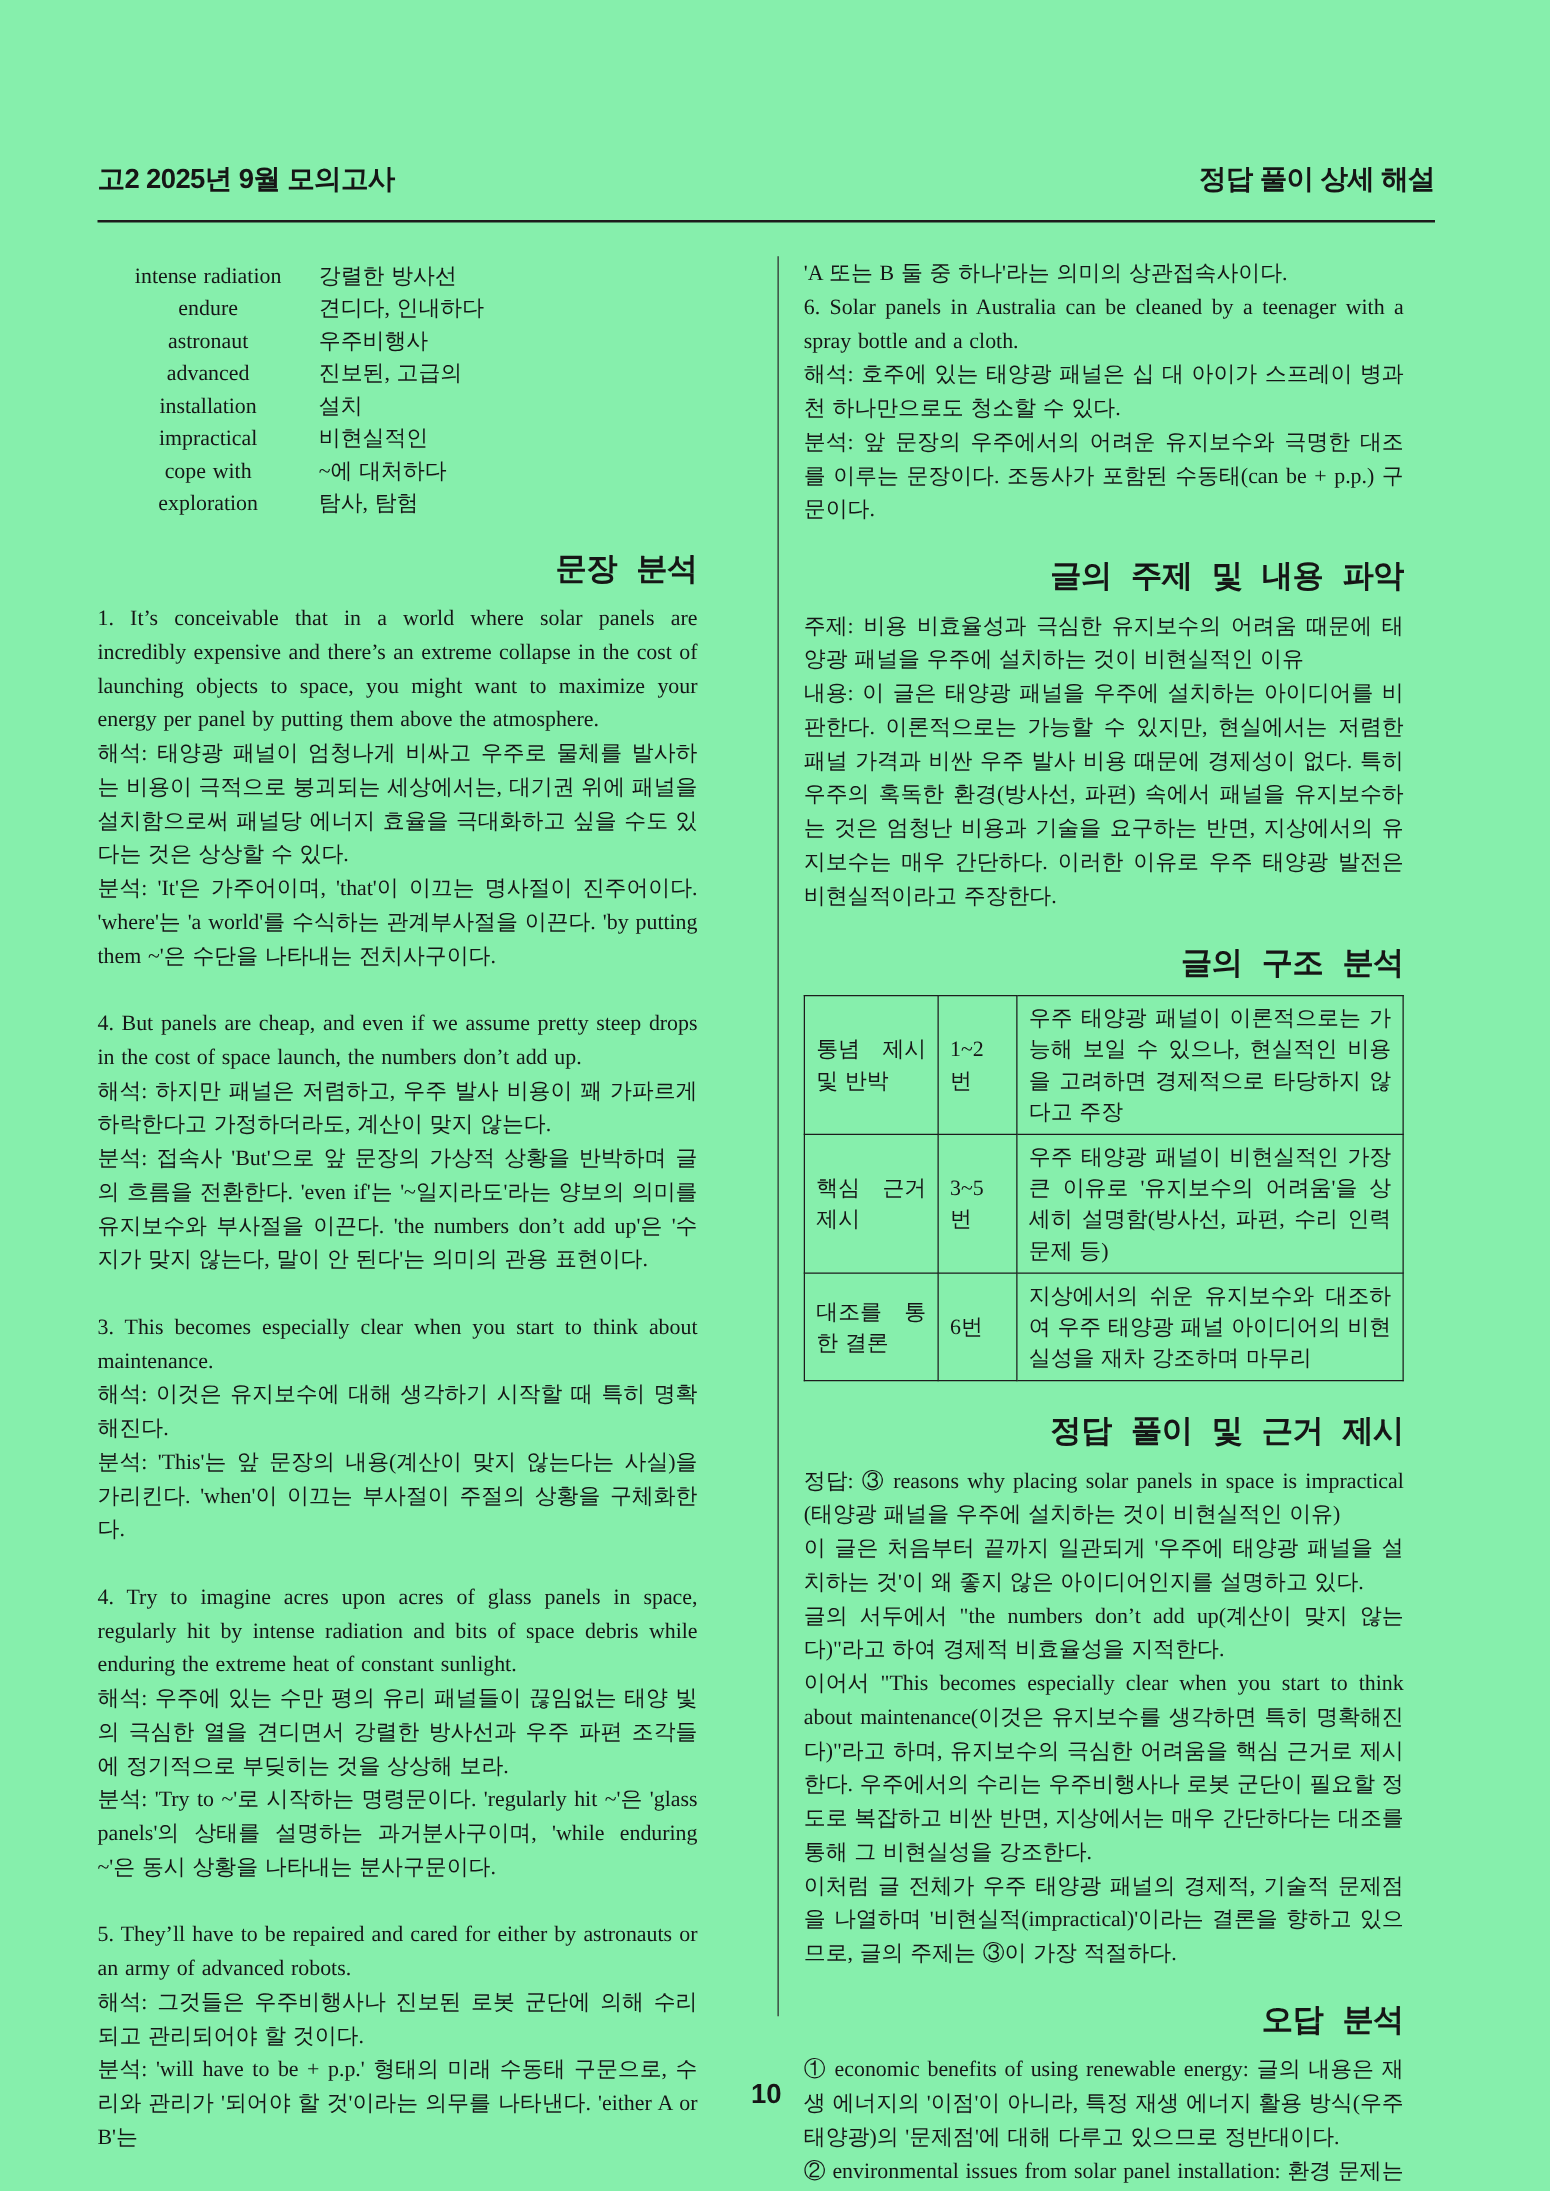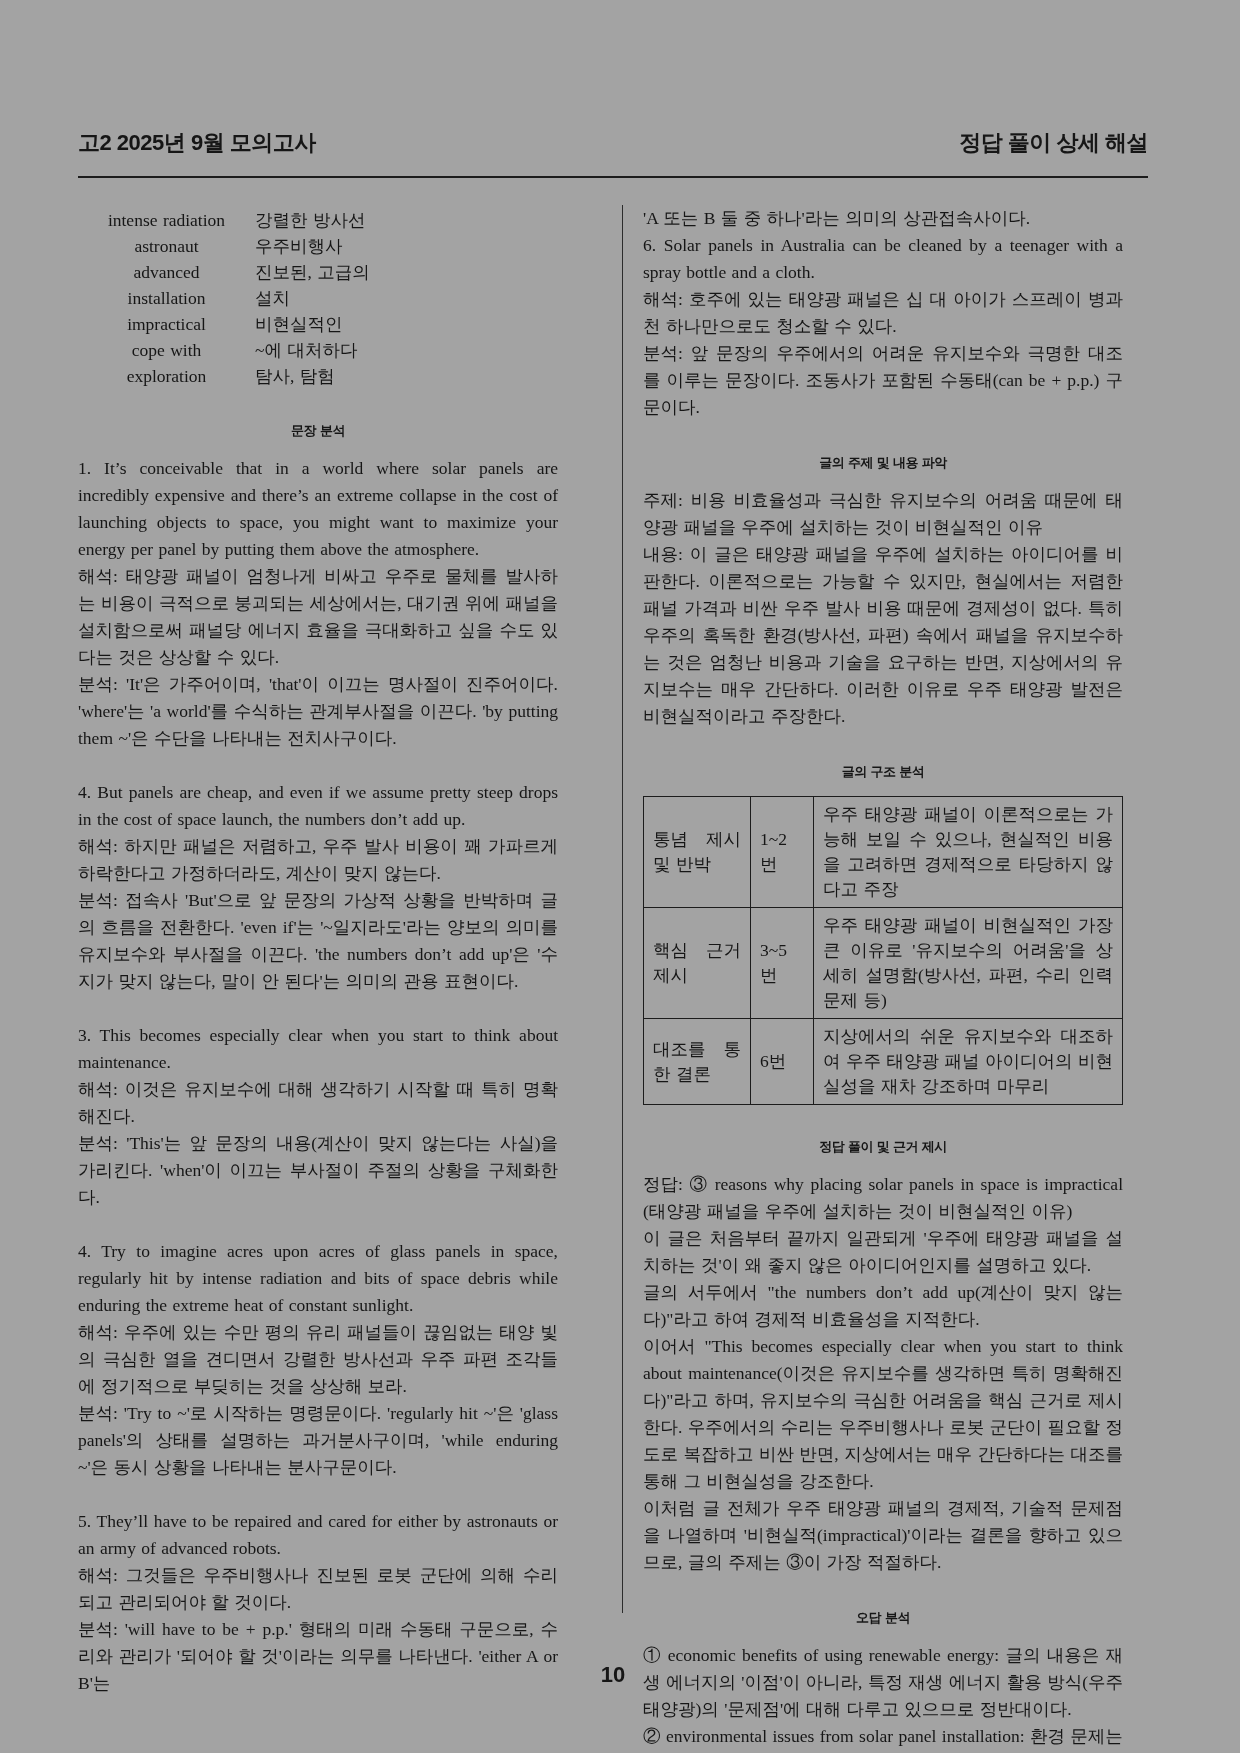--- a/index.html
+++ b/index.html
@@ -1,21 +1,21 @@
 <!DOCTYPE html>
 <html lang="ko"><head>
 <meta charset="utf-8">
 <title>고2 2025년 9월 모의고사 — 정답 풀이 상세 해설</title>
 <style>
   html, body { margin: 0; padding: 0; background: #ffffff; }
   .page {
     position: relative;
     width: 1240px;
     height: 1753px;
-    background: #a3a3a3;
+    background: #86efac;
     color: #161616;
     font-family: "Liberation Serif", "DejaVu Serif", serif;
     overflow: hidden;
   }
   .header {
     position: absolute;
     top: 128px;
     left: 78px;
     width: 1070px;
     display: flex;
@@ -55,26 +55,26 @@
   .col-right { left: 643px; }
   p.body-text { margin: 0; }
   .gap-above { margin-top: 27px; }
 
   .vocab-list { margin-top: 2px; }
   .vocab-row { display: flex; line-height: 26px; text-align: left; }
   .vocab-term { width: 177px; flex-shrink: 0; text-align: center; }
   .vocab-meaning { flex: 1; }
 
   .section-heading {
-    font-family: Liberation Serif, serif;
+    font-family: Liberation Mono, monospace;
     font-weight: 700;
-    font-size: 13px;
+    font-size: 25px;
     line-height: 24px;
     letter-spacing: -0.5px;
-    text-align: center;
+    text-align: right;
     margin: 30px 0 12px 0;
   }
   .sa-item { margin-top: 27px; }
   .sa-item.first { margin-top: 0; }
 
   table.structure-table {
     width: 100%;
     border-collapse: collapse;
     margin-top: 2px;
   }
@@ -111,20 +111,24 @@
   </div>
   <div class="header-rule"></div>
   <div class="column-divider"></div>
 
   <section class="col col-left">
 
     <div class="vocab-list">
       <div class="vocab-row">
         <span class="vocab-term">intense radiation</span>
         <span class="vocab-meaning">강렬한 방사선</span>
+      </div>
+      <div class="vocab-row">
+        <span class="vocab-term">endure</span>
+        <span class="vocab-meaning">견디다, 인내하다</span>
       </div>
       <div class="vocab-row">
         <span class="vocab-term">astronaut</span>
         <span class="vocab-meaning">우주비행사</span>
       </div>
       <div class="vocab-row">
         <span class="vocab-term">advanced</span>
         <span class="vocab-meaning">진보된, 고급의</span>
       </div>
       <div class="vocab-row">

